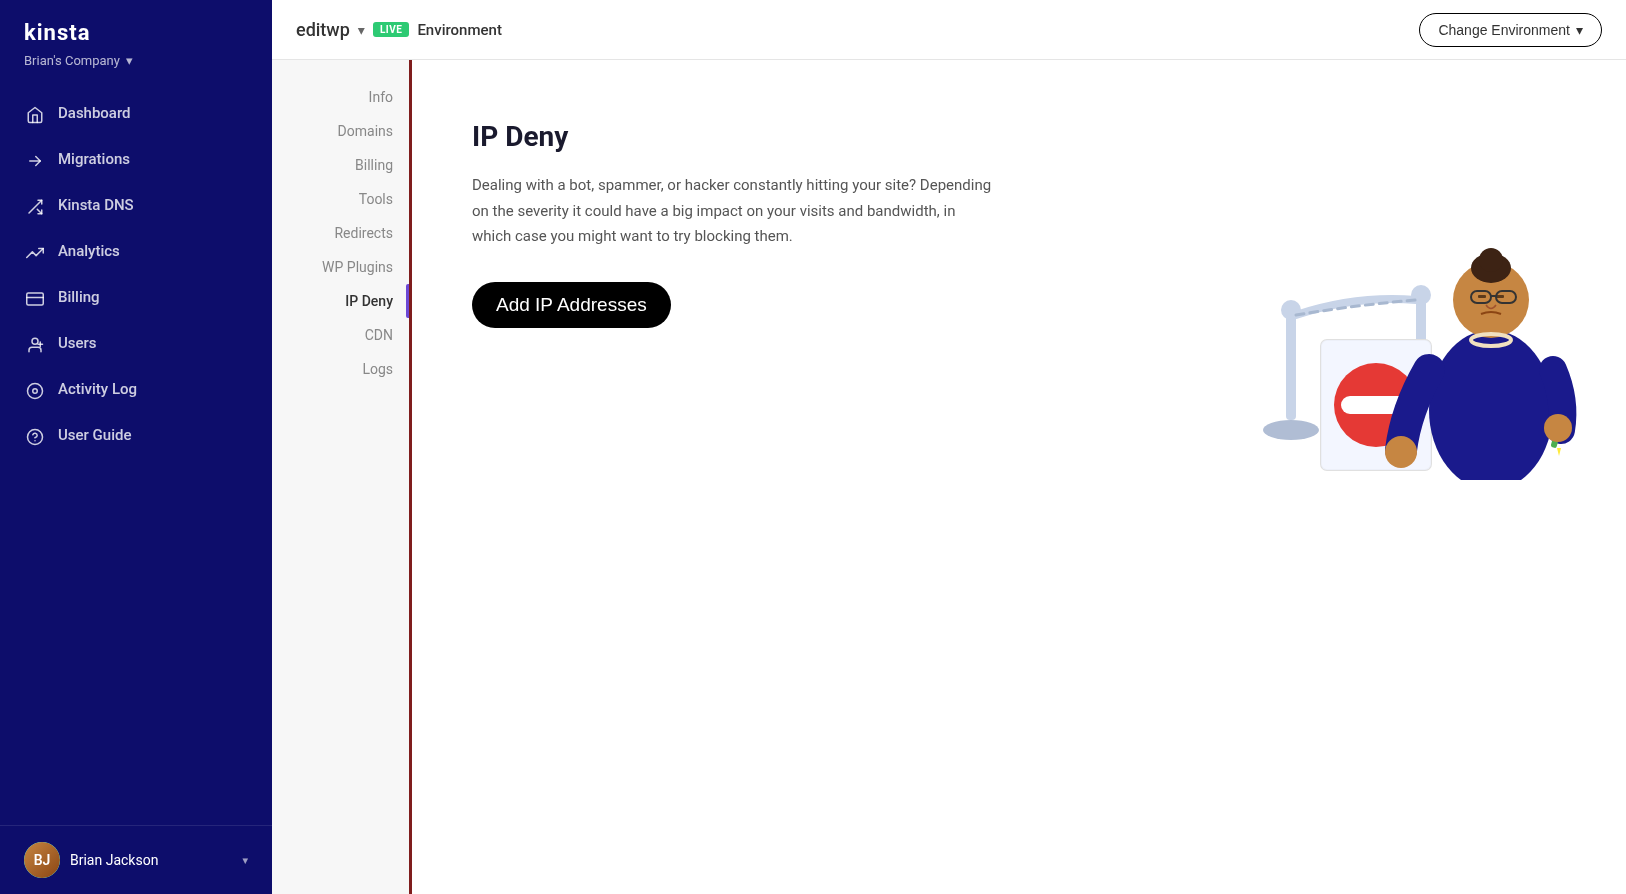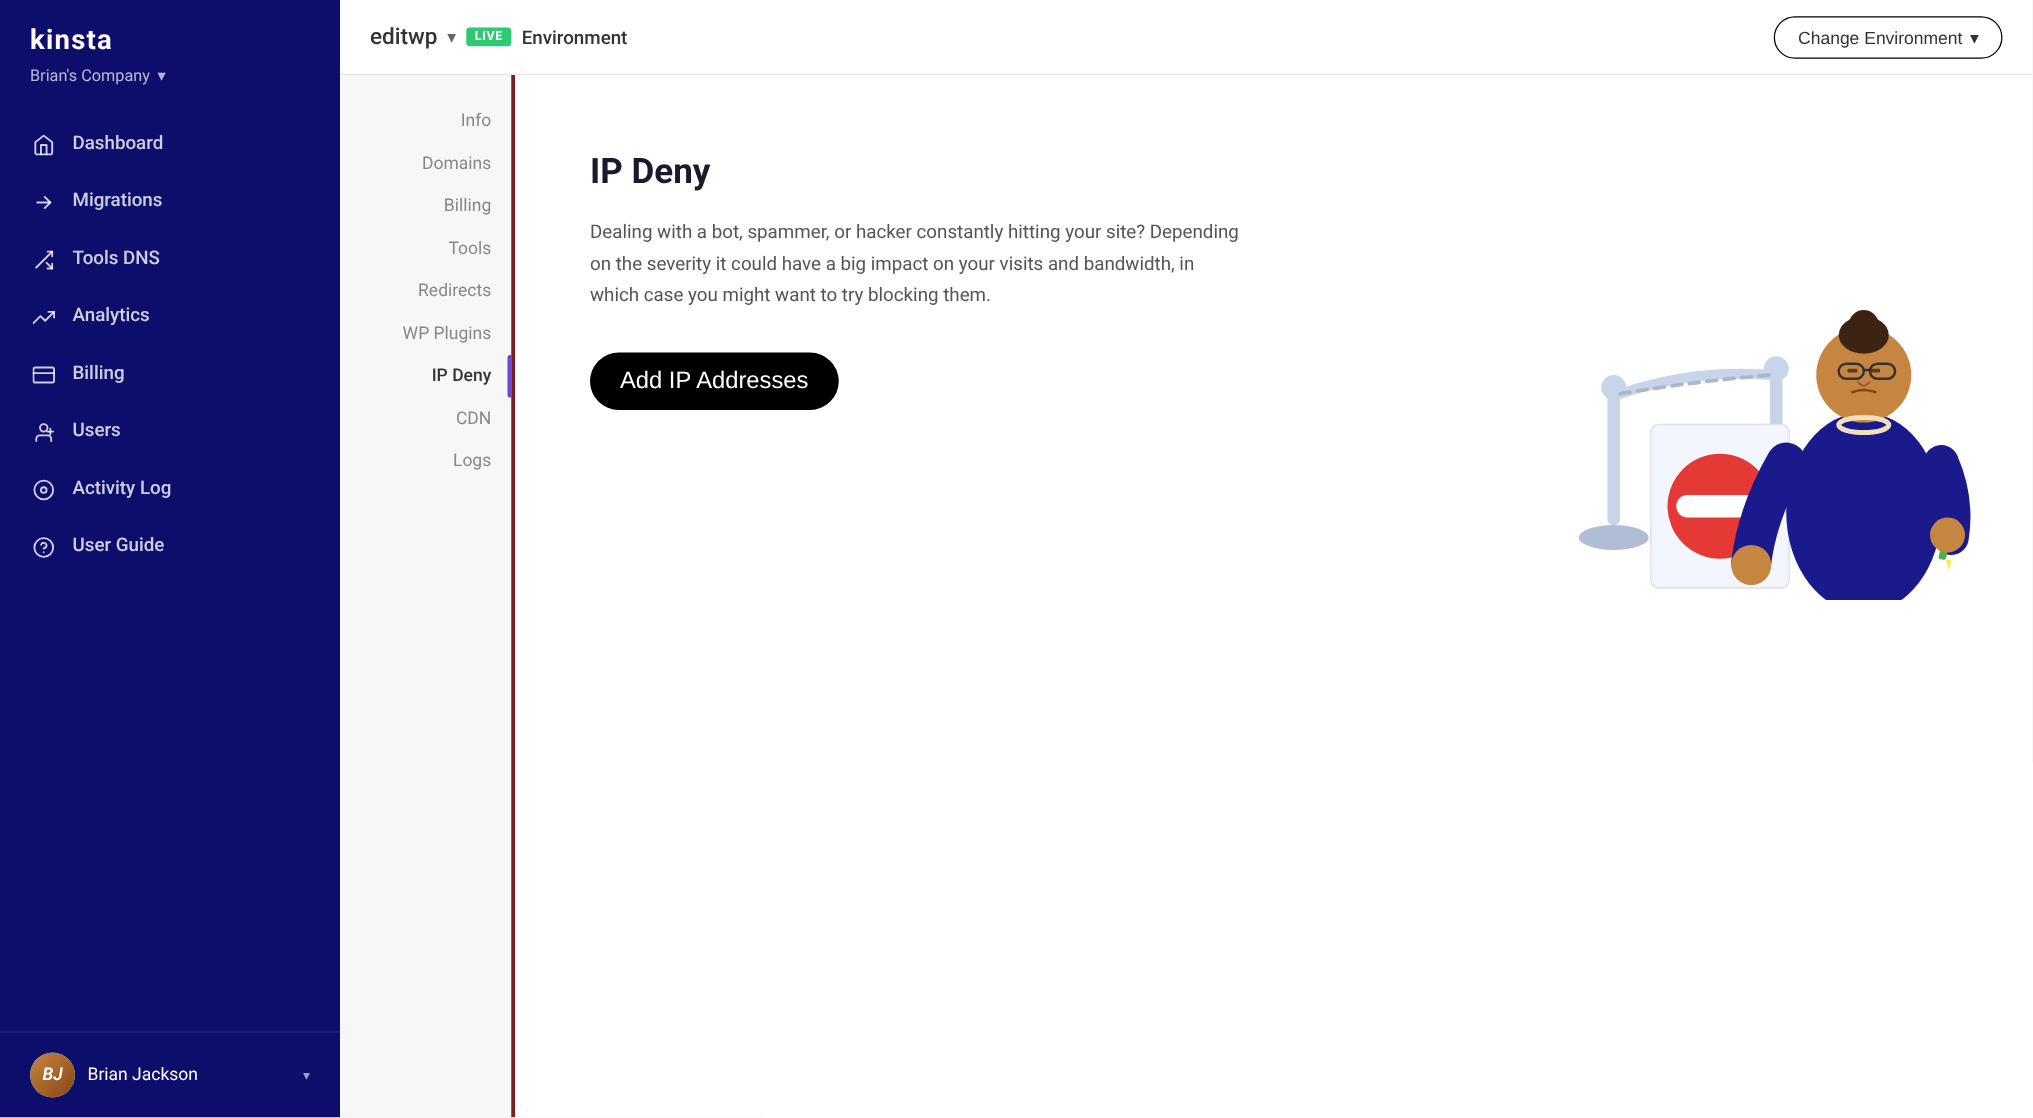--- a/index.html
+++ b/index.html
@@ -86,21 +86,20 @@
     }
     .avatar {
       width: 36px;
       height: 36px;
       border-radius: 50%;
       background: #5eead4;
       display: flex;
       align-items: center;
       overflow: hidden;
       flex-shrink: 0;
-      font-style: italic;
     }
     .avatar-img {
       width: 36px;
       height: 36px;
       border-radius: 50%;
       background: linear-gradient(135deg, #c68642 0%, #8b4513 100%);
       display: flex;
       align-items: center;
       justify-content: center;
       color: white;
@@ -299,21 +298,21 @@
 
     <div class="nav-item">
       <span class="nav-icon">
         <svg viewBox="0 0 24 24" fill="none" stroke="rgba(255,255,255,0.8)" stroke-width="2" stroke-linecap="round" stroke-linejoin="round">
           <polyline points="16 3 21 3 21 8"></polyline>
             <line x1="4" y1="20" x2="21" y2="3"></line>
           <polyline points="21 16 21 21 16 21"></polyline>
             <line x1="15" y1="15" x2="21" y2="21"></line>
         </svg>
       </span>
-      <span>Tools DNS</span>
+      <span>Kinsta DNS</span>
     </div>
 
     <div class="nav-item">
       <span class="nav-icon">
         <svg viewBox="0 0 24 24" fill="none" stroke="rgba(255,255,255,0.8)" stroke-width="2" stroke-linecap="round" stroke-linejoin="round">
           <polyline points="23 6 13.5 15.5 8.5 10.5 1 18"></polyline>
             <polyline points="17 6 23 6 23 12"></polyline>
         </svg>
       </span>
       <span>Analytics</span>

